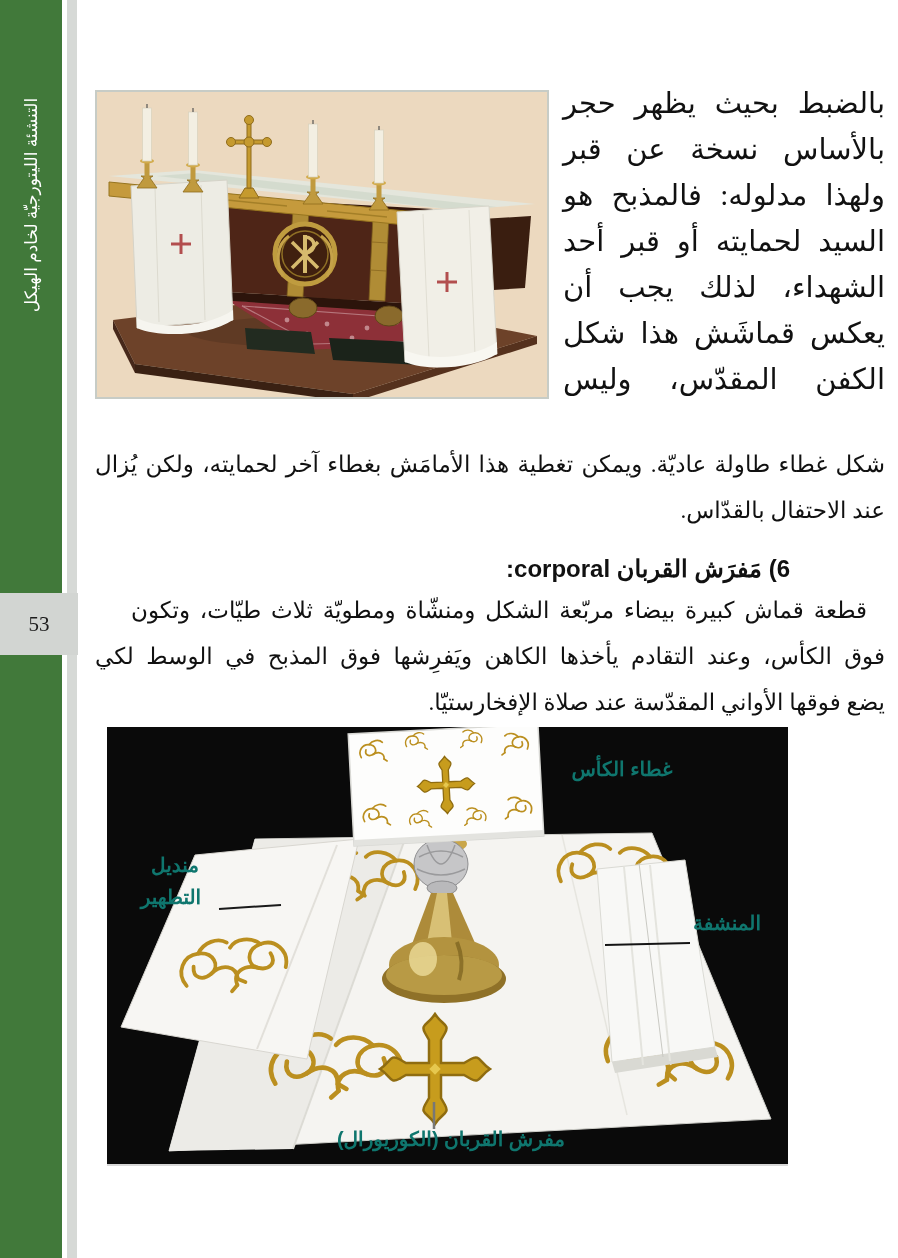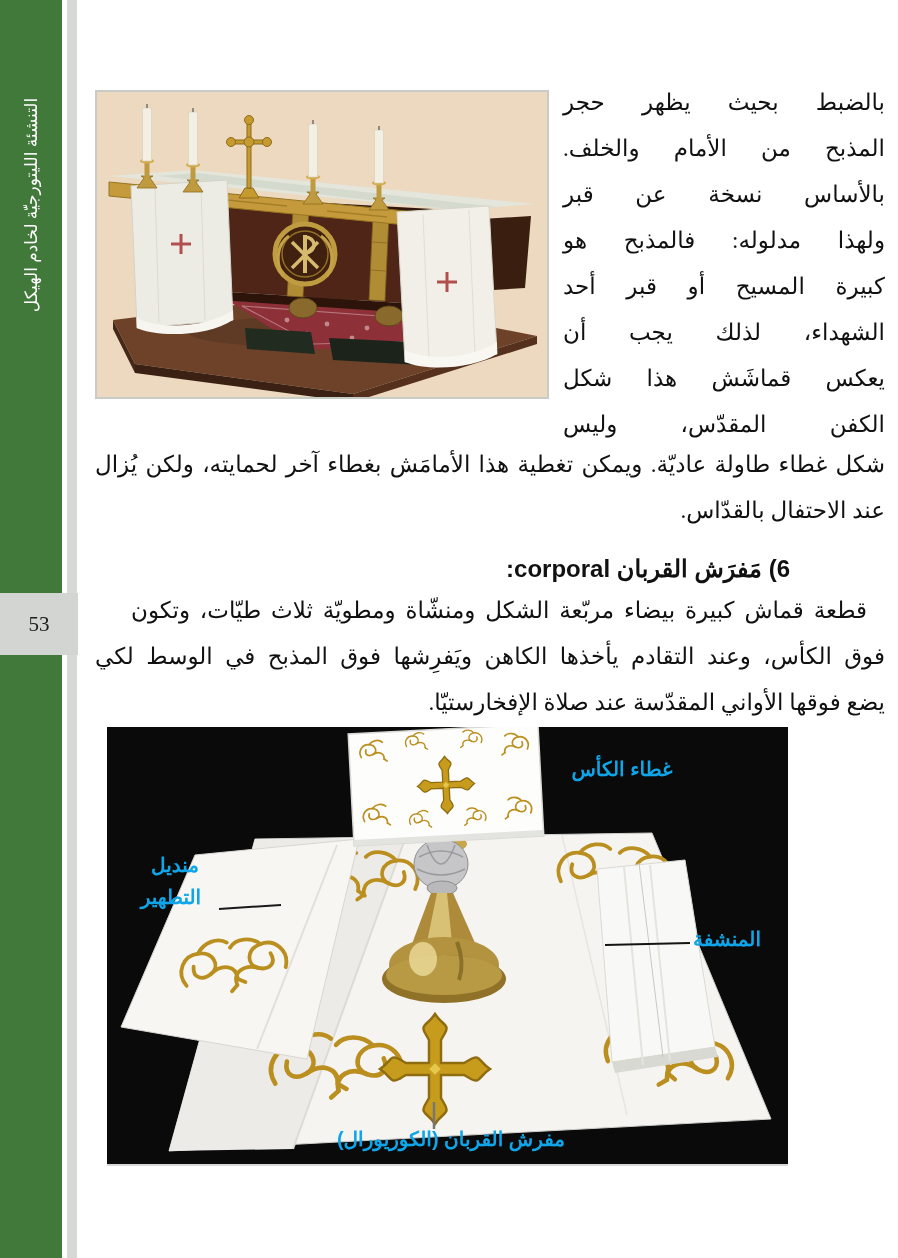--- a/index.html
+++ b/index.html
@@ -19,46 +19,46 @@
     display:flex;align-items:center;justify-content:center;font-size:21px;color:#1c1c1c;
   }
   
   .altar-figure{
     position:absolute;left:95px;top:90px;width:450px;height:305px;
     border:2px solid #c7ccc6;background:#ecd9bf;
   }
   
   .rtl{direction:rtl;}
   .col-lines{position:absolute;left:563px;top:80px;width:322px;}
-  .col-lines .line{height:46px;line-height:46px;font-size:23px;}
+  .col-lines .line{height:46px;line-height:46px;font-size:29px;}
   .full-lines{position:absolute;left:95px;top:442px;width:790px;}
   .full-lines .line{height:46px;line-height:46px;font-size:23px;}
   .jl{text-align:justify;text-align-last:justify;}
   .rl{text-align:right;}
   .section-heading{
     position:absolute;left:95px;top:549px;width:790px;height:40px;line-height:40px;
     font-family:"Liberation Sans", sans-serif;font-weight:bold;font-size:24px;
     text-align:right;padding-right:95px;box-sizing:border-box;
   }
   .para-lines{position:absolute;left:95px;top:588px;width:790px;}
   .para-lines .line{height:46px;line-height:46px;font-size:23px;}
   .para-lines .indent{padding-right:18px;box-sizing:border-box;margin-left:36px;}
   
   .cloths-photo{
     position:absolute;left:107px;top:727px;width:681px;height:437px;background:#0a0a0a;
     border-bottom:2px solid #d8d8d8;
   }
   .photo-label{
-    position:absolute;color:#0ea5e9;font-family:"Liberation Sans", sans-serif;
+    position:absolute;color:#0f766e;font-family:"Liberation Sans", sans-serif;
     font-weight:bold;font-size:20px;direction:rtl;text-align:center;
   }
   .lbl-pall{left:450px;top:30px;width:130px;}
   .lbl-purif1{left:18px;top:126px;width:100px;}
   .lbl-purif2{left:10px;top:158px;width:108px;}
-  .lbl-towel{left:580px;top:200px;width:80px;}
+  .lbl-towel{left:580px;top:184px;width:80px;}
   .lbl-corporal{left:194px;top:400px;width:300px;}
   svg{display:block;}
 </style>
 </head>
 <body>
 
 <div class="green-bar"></div>
 <div class="accent-stripe"></div>
 <div class="sidebar-title">التنشئة الليتورجيّة لخادم الهيكل</div>
 <div class="page-number-badge">
@@ -221,24 +221,23 @@
           <circle cx="134" cy="50" r="4.5"></circle>
           <circle cx="170" cy="50" r="4.5"></circle>
           <circle cx="152" cy="50" r="5"></circle>
       </g>
     </g>
   </svg>
 </div>
 
 <div class="col-lines rtl">
   <div class="line jl">بالضبط بحيث يظهر حجر</div>
-  <div class="line jl">المذبح من الأمام والخلف.</div>
   <div class="line jl">بالأساس نسخة عن قبر</div>
   <div class="line jl">ولهذا مدلوله: فالمذبح هو</div>
-  <div class="line jl">كبيرة المسيح أو قبر أحد</div>
+  <div class="line jl">السيد لحمايته أو قبر أحد</div>
   <div class="line jl">الشهداء، لذلك يجب أن</div>
   <div class="line jl">يعكس قماشَش هذا شكل</div>
   <div class="line jl">الكفن المقدّس، وليس</div>
 </div>
 
 <div class="full-lines rtl">
   <div class="line jl">شكل غطاء طاولة عاديّة. ويمكن تغطية هذا الأمامَش بغطاء آخر لحمايته، ولكن يُزال</div>
   <div class="line rl">عند الاحتفال بالقدّاس.</div>
 </div>
 

